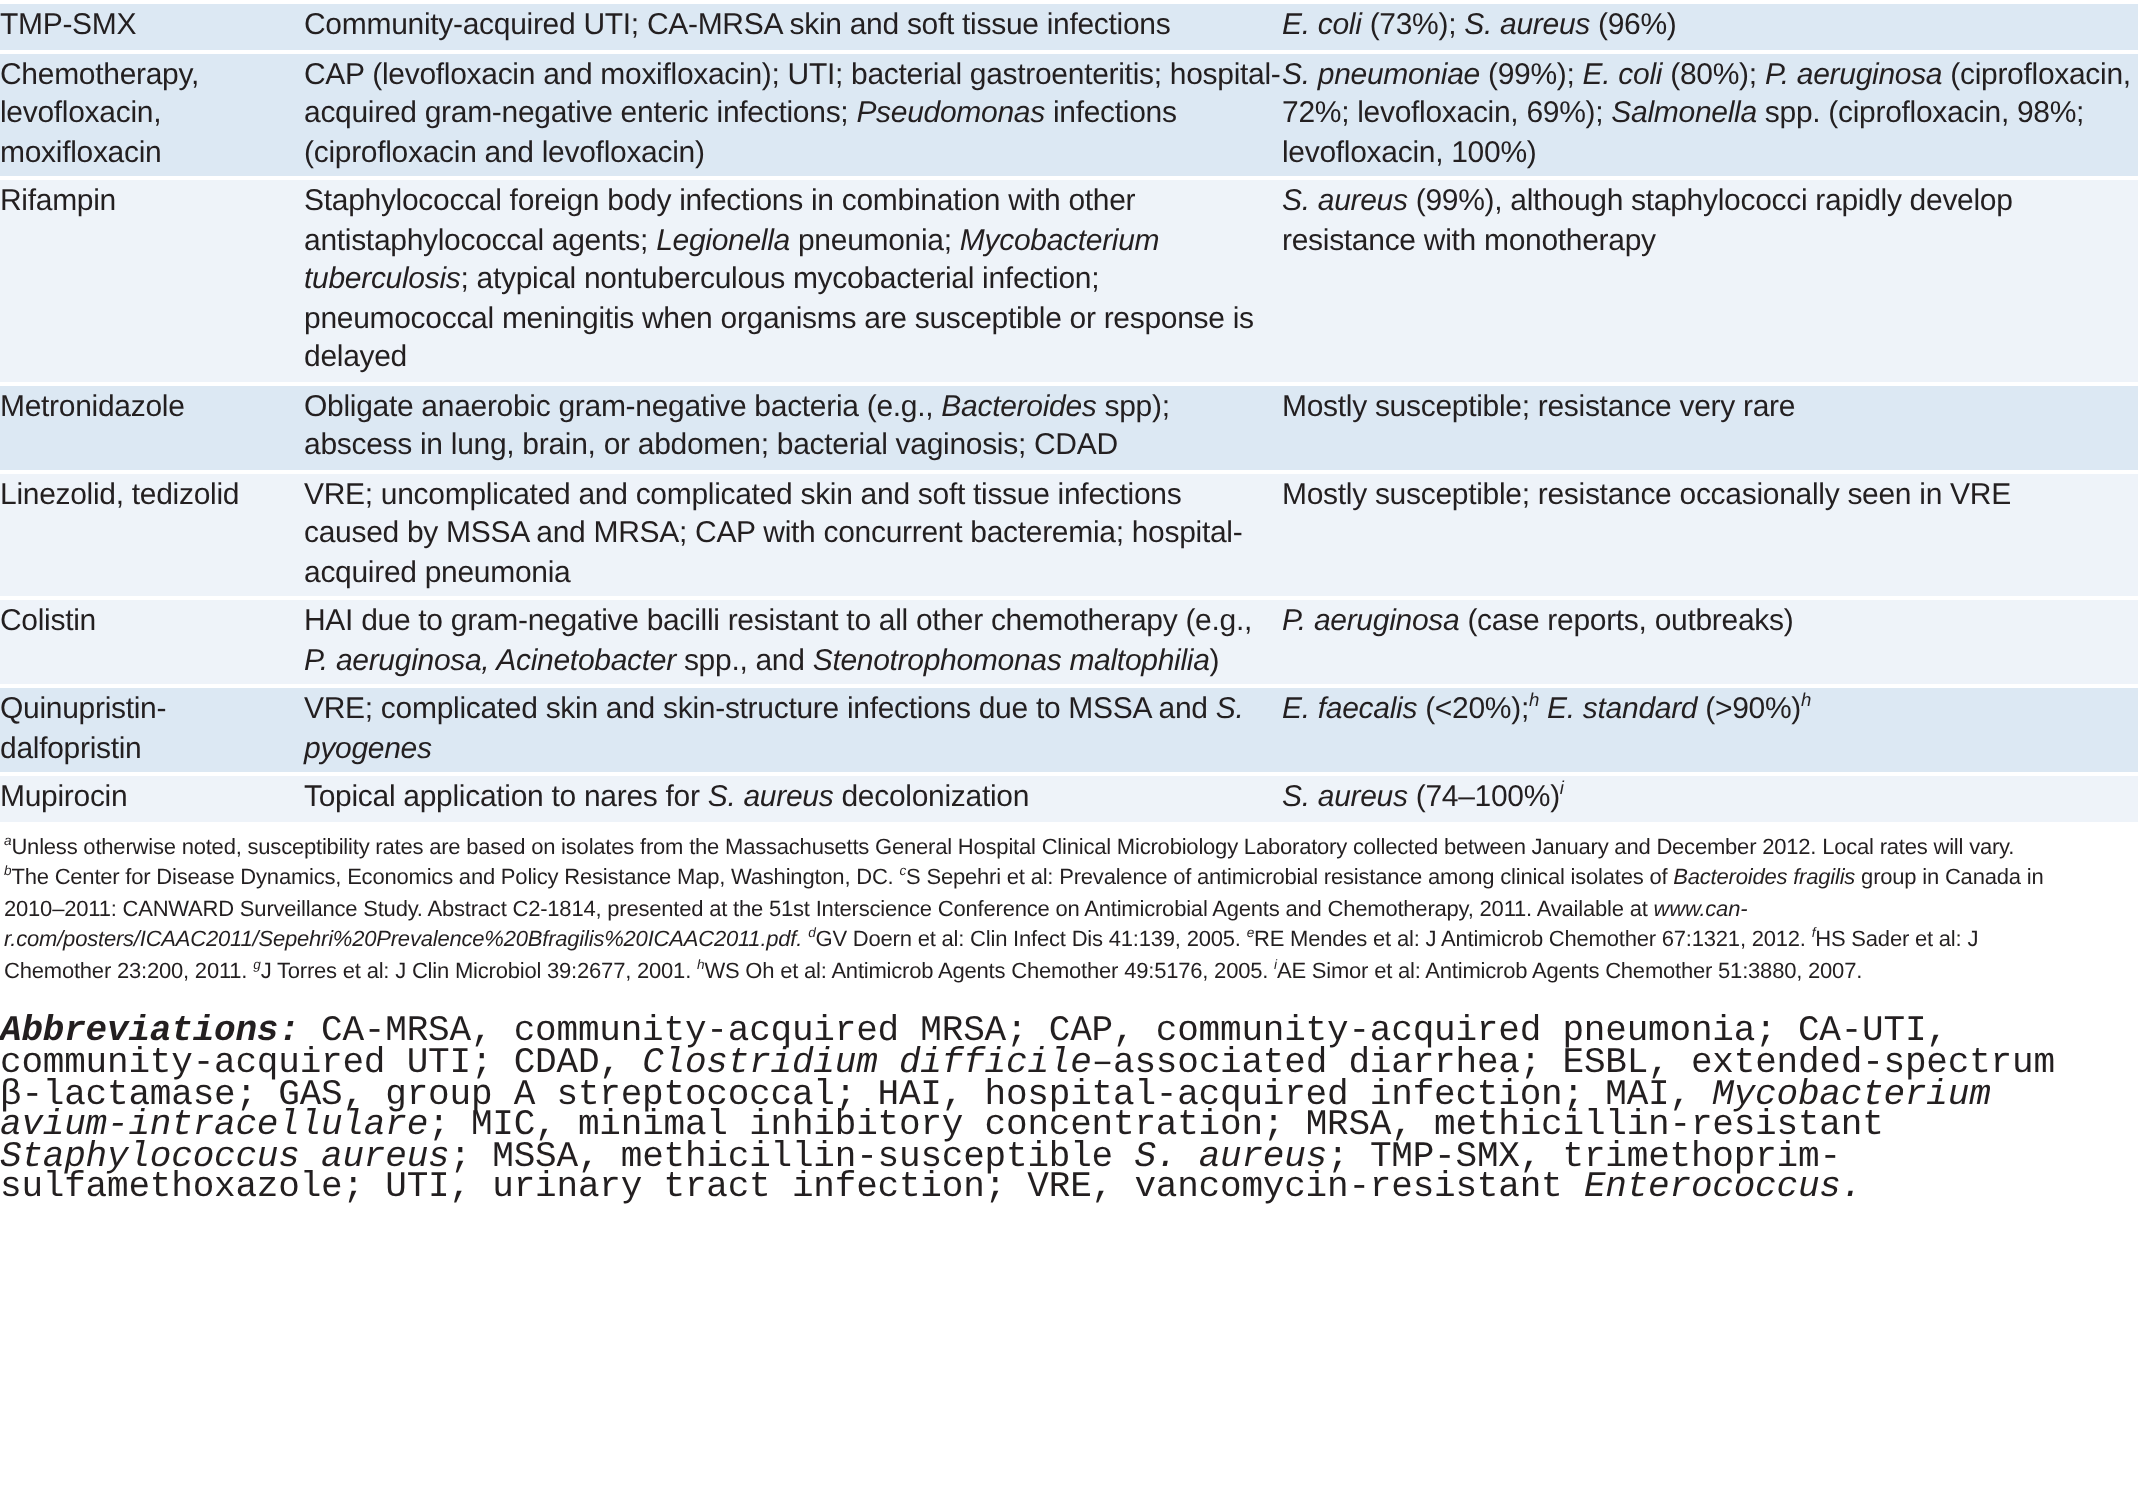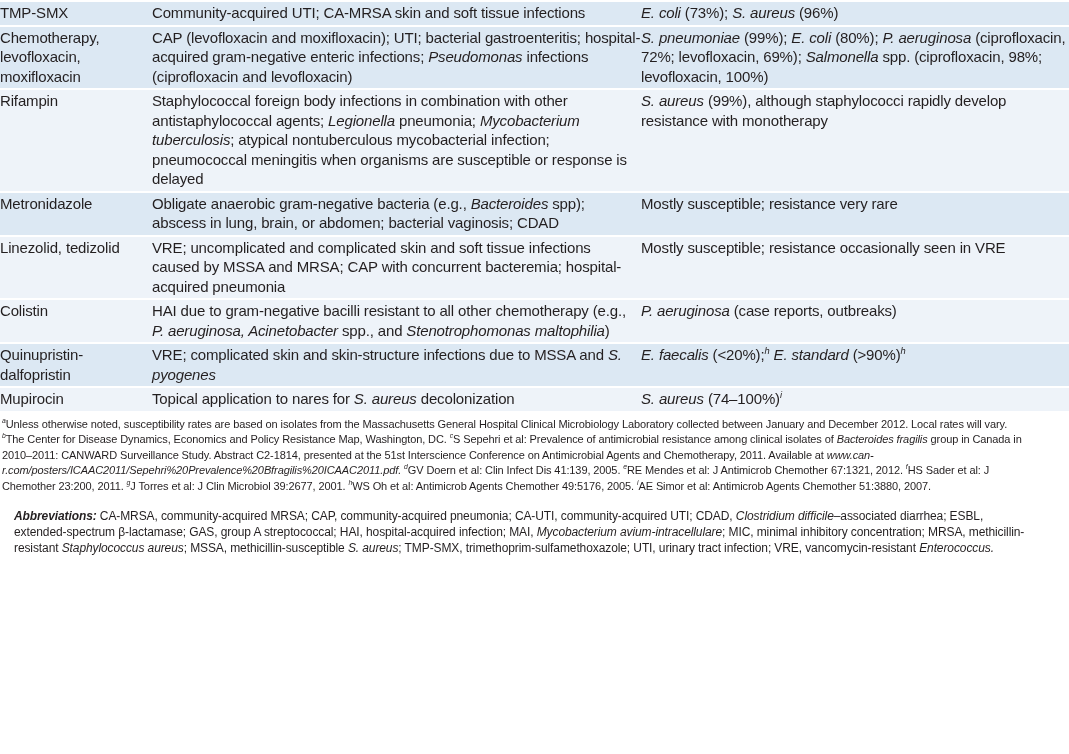--- a/index.html
+++ b/index.html
@@ -43,24 +43,25 @@
     line-height:0;
     vertical-align:super;
   }
   .footnotes{
     font-size:11px;
     line-height:15.6px;
     letter-spacing:-0.1px;
     margin:4px 6px 0 2px;
   }
   .abbreviations{
-    font-size:12px;
+    font-size:18px;
     line-height:15.6px;
     letter-spacing:-0.1px;
-    margin:15px 6px 0 14px;
+    margin:15px 6px 0 0;
+    font-family:Liberation Mono, monospace;
   }
 </style>
 </head>
 <body>
 
 <div class="page">
   <table class="susc-table">
     <colgroup>
       <col style="width:152px">
       <col style="width:489px">

